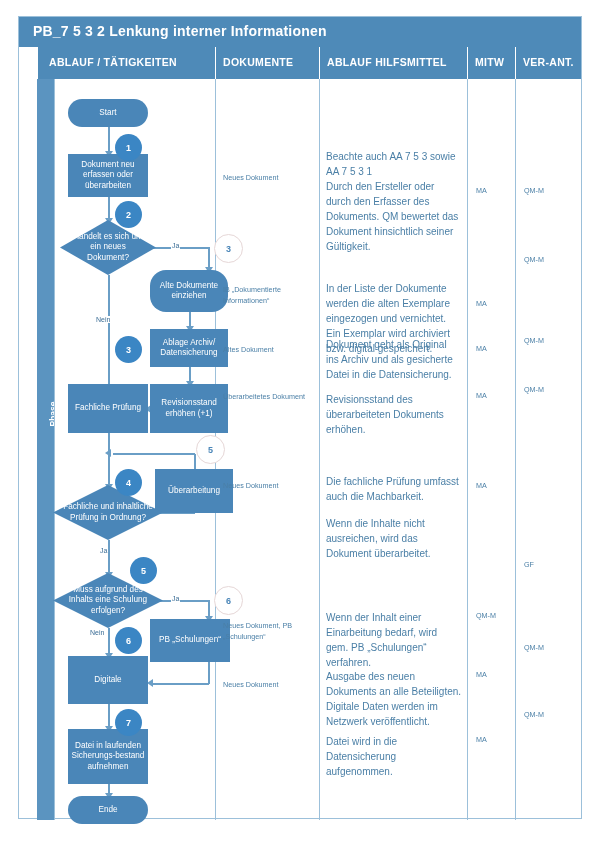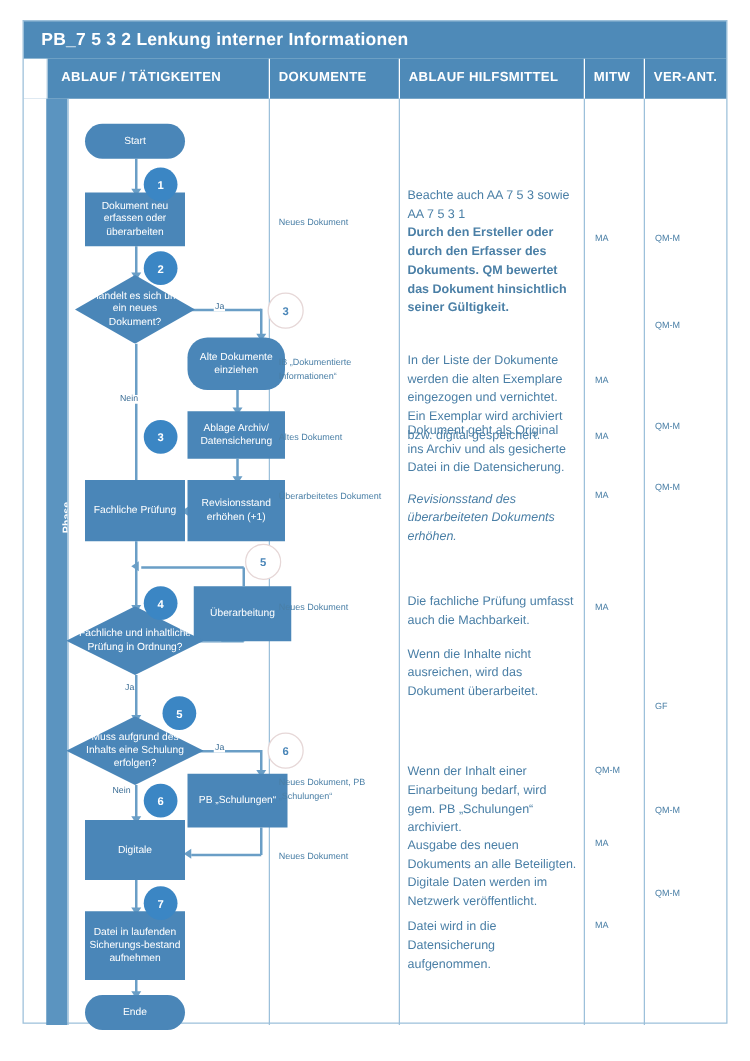--- a/index.html
+++ b/index.html
@@ -205,27 +205,27 @@
 
     <div class="celltxt" style="left:204px;top:93px;width:88px;">Neues Dokument</div>
     <div class="celltxt" style="left:204px;top:205px;width:88px;">IB „Dokumentierte Informationen“</div>
     <div class="celltxt" style="left:204px;top:265px;width:88px;">Altes Dokument</div>
     <div class="celltxt" style="left:204px;top:312px;width:88px;">Überarbeitetes Dokument</div>
     <div class="celltxt" style="left:204px;top:401px;width:88px;">Neues Dokument</div>
     <div class="celltxt" style="left:204px;top:541px;width:88px;">Neues Dokument, PB „Schulungen“</div>
     <div class="celltxt" style="left:204px;top:600px;width:88px;">Neues Dokument</div>
 
     <div class="cellmid" style="left:307px;top:70px;width:136px;">Beachte auch AA 7 5 3 sowie AA 7 5 3 1</div>
-    <div class="cellmid" style="left:307px;top:100px;width:136px;font-weight:bold;">Durch den Ersteller oder durch den Erfasser des Dokuments. QM bewertet das Dokument hinsichtlich seiner Gültigkeit.</div>
+    <div class="cellmid" style="left:307px;top:100px;width:136px;">Durch den Ersteller oder durch den Erfasser des Dokuments. QM bewertet das Dokument hinsichtlich seiner Gültigkeit.</div>
     <div class="cellmid" style="left:307px;top:202px;width:136px;">In der Liste der Dokumente werden die alten Exemplare eingezogen und vernichtet. Ein Exemplar wird archiviert bzw. digital gespeichert.</div>
     <div class="cellmid" style="left:307px;top:258px;width:136px;">Dokument geht als Original ins Archiv und als gesicherte Datei in die Datensicherung.</div>
-    <div class="cellmid" style="left:307px;top:313px;width:136px;font-style:italic;">Revisionsstand des überarbeiteten Dokuments erhöhen.</div>
+    <div class="cellmid" style="left:307px;top:313px;width:136px;">Revisionsstand des überarbeiteten Dokuments erhöhen.</div>
     <div class="cellmid" style="left:307px;top:437px;width:136px;">Wenn die Inhalte nicht ausreichen, wird das Dokument überarbeitet.</div>
     <div class="cellmid" style="left:307px;top:395px;width:136px;">Die fachliche Prüfung umfasst auch die Machbarkeit.</div>
-    <div class="cellmid" style="left:307px;top:531px;width:136px;">Wenn der Inhalt einer Einarbeitung bedarf, wird gem. PB „Schulungen“ archiviert.</div>
+    <div class="cellmid" style="left:307px;top:531px;width:136px;">Wenn der Inhalt einer Einarbeitung bedarf, wird gem. PB „Schulungen“ verfahren.</div>
     <div class="cellmid" style="left:307px;top:590px;width:136px;">Ausgabe des neuen Dokuments an alle Beteiligten. Digitale Daten werden im Netzwerk veröffentlicht.</div>
     <div class="cellmid" style="left:307px;top:655px;width:136px;">Datei wird in die Datensicherung aufgenommen.</div>
 
     <div class="celltxt" style="left:457px;top:106px;">MA</div>
     <div class="celltxt" style="left:457px;top:219px;">MA</div>
     <div class="celltxt" style="left:457px;top:264px;">MA</div>
     <div class="celltxt" style="left:457px;top:311px;">MA</div>
     <div class="celltxt" style="left:457px;top:401px;">MA</div>
     <div class="celltxt" style="left:457px;top:531px;">QM-M</div>
     <div class="celltxt" style="left:457px;top:590px;">MA</div>

